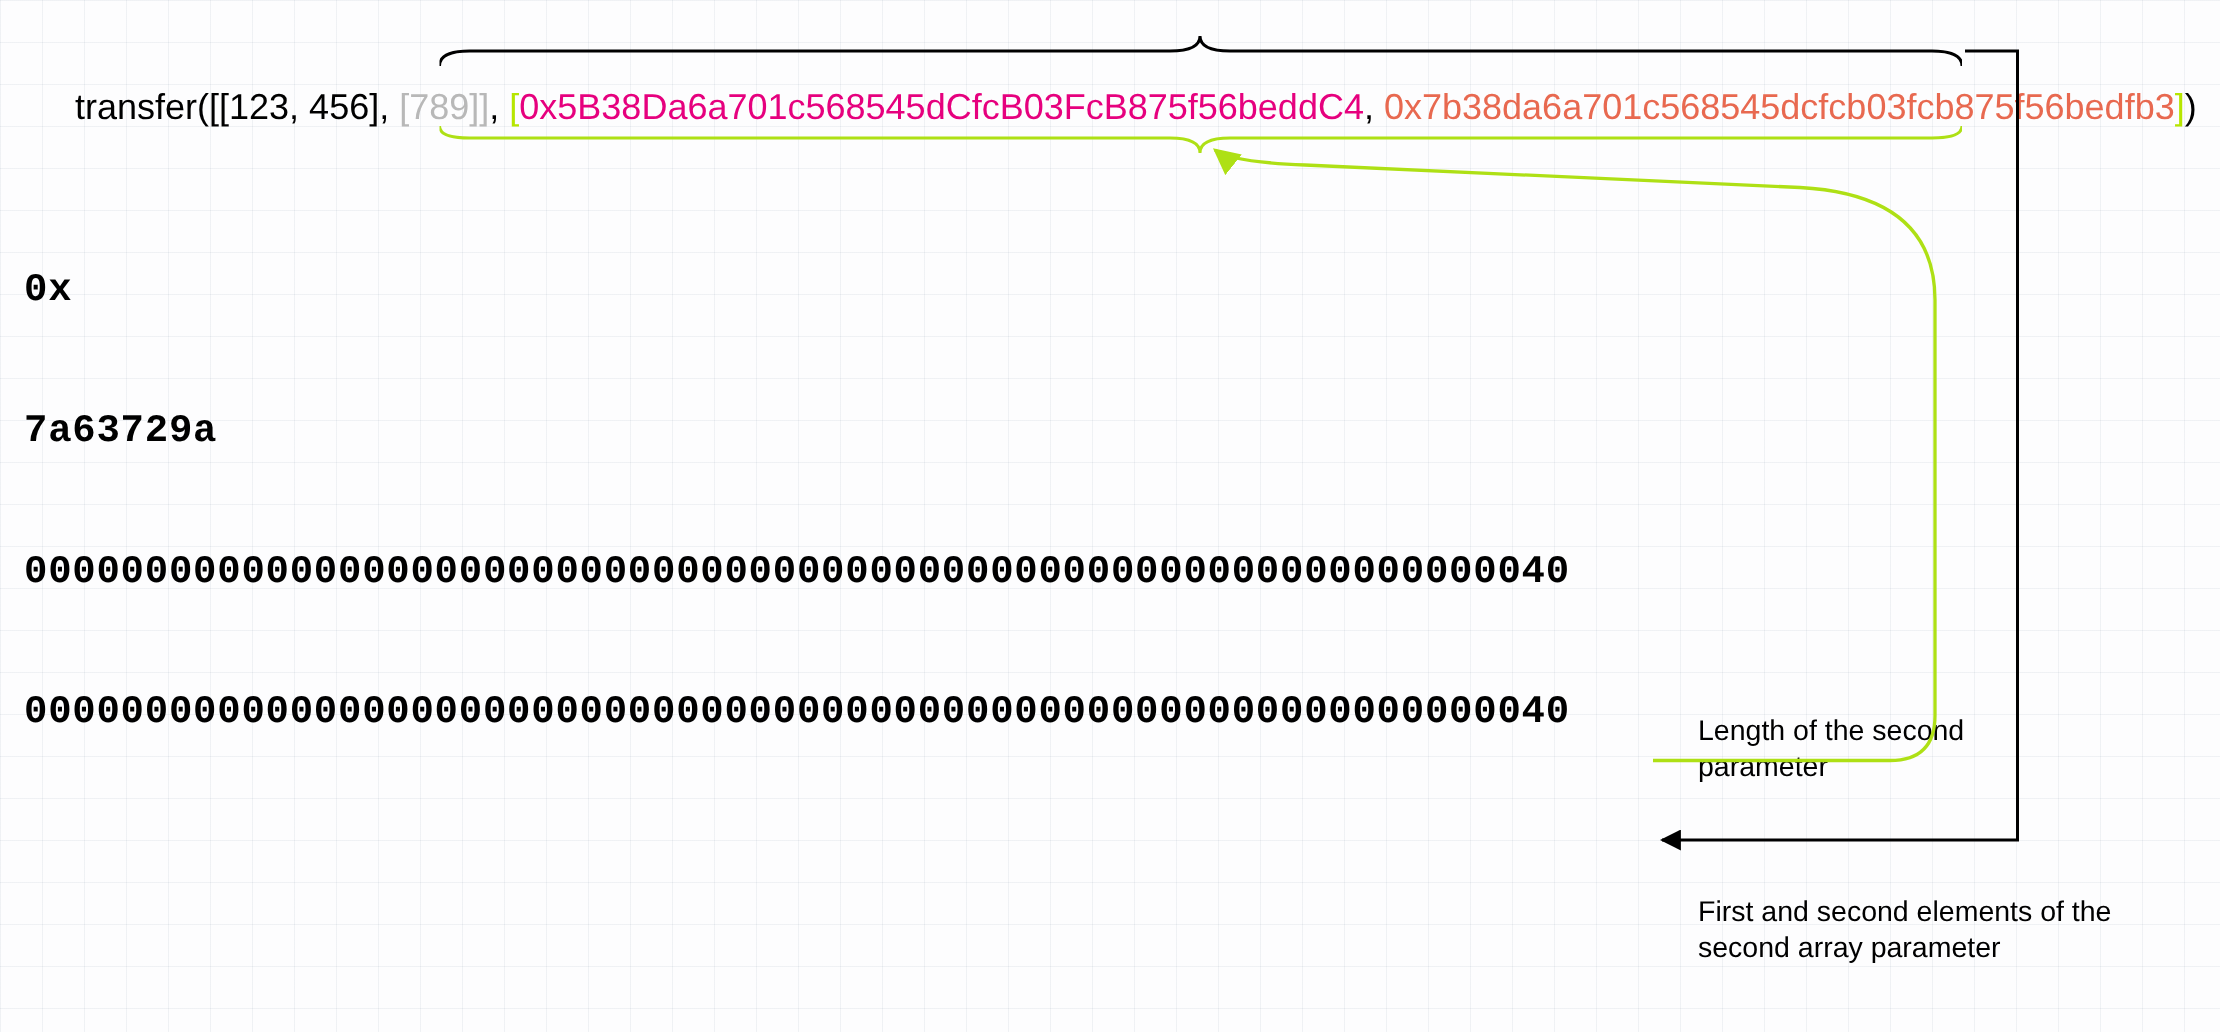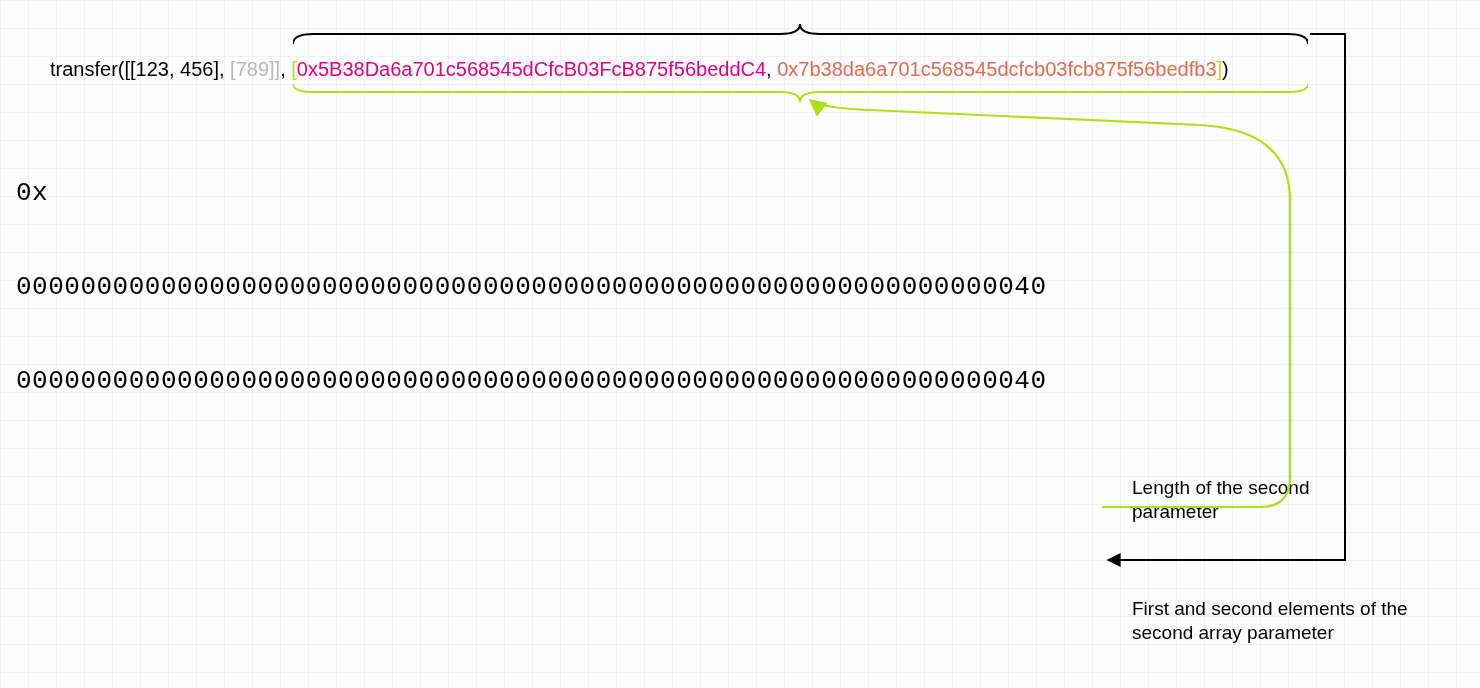--- a/index.html
+++ b/index.html
@@ -12,21 +12,21 @@
       #fdfdfe;
     font-family: -apple-system, Helvetica, Arial, sans-serif;
     overflow: hidden;
   }
   .stage { position: relative; width: 1480px; height: 688px; }
 
   
   .sig {
     position: absolute;
     left: 50px; top: 58px;
-    font-size: 20px;
+    font-size: 24px;
     white-space: nowrap;
   }
   .sig .plain { color:#000; }
   .sig .gray  { color:#b8b8b8; }
   .sig .lime  { color:#b6e600; }
   .sig .magenta { color:#e6007e; }
   .sig .coral { color:#e86950; }
 
   
   .brace-top {
@@ -46,21 +46,21 @@
   .hex {
     position: absolute;
     left: 16px; top: 116px;
     font-family: "Menlo","Consolas","Courier New",monospace;
     font-size: 26px;
     line-height: 1.2;
     letter-spacing: 0.5px;
     white-space: pre;
     color:#000;
   }
-  .hex .row { display:block; }
+  .hex .row { display:block;font-weight:bold; }
 
   
   .anno {
     position: absolute;
     font-size: 19px;
     color:#000;
     line-height:1.25;
   }
   .anno1 { left: 1132px; top: 476px; width:260px; }
   .anno2 { left: 1132px; top: 597px; width:330px; }
@@ -82,20 +82,21 @@
 <svg class="brace-lime" viewBox="0 0 1015 22">
   <path d="M0 2 Q0 10 20 10 L487 10 Q507 10 507 20 Q507 10 527 10 L995 10 Q1015 10 1015 2" fill="none" stroke="#aee015" stroke-width="2"></path>
 </svg>
 
 <div class="sig">
   <span class="plain">transfer([[123, 456], </span><span class="gray">[789]]</span><span class="plain">, </span><span class="lime">[</span><span class="magenta">0x5B38Da6a701c568545dCfcB03FcB875f56beddC4</span><span class="plain">, </span><span class="coral">0x7b38da6a701c568545dcfcb03fcb875f56bedfb3</span><span class="lime">]</span><span class="plain">)</span>
 </div>
 
 <div class="hex">
   <span class="row">0x</span>
+  <span class="row">7a63729a</span>
   <span class="row">0000000000000000000000000000000000000000000000000000000000000040</span>
   <span class="row">0000000000000000000000000000000000000000000000000000000000000040</span>
   
   
   
   
   
   
   
   

